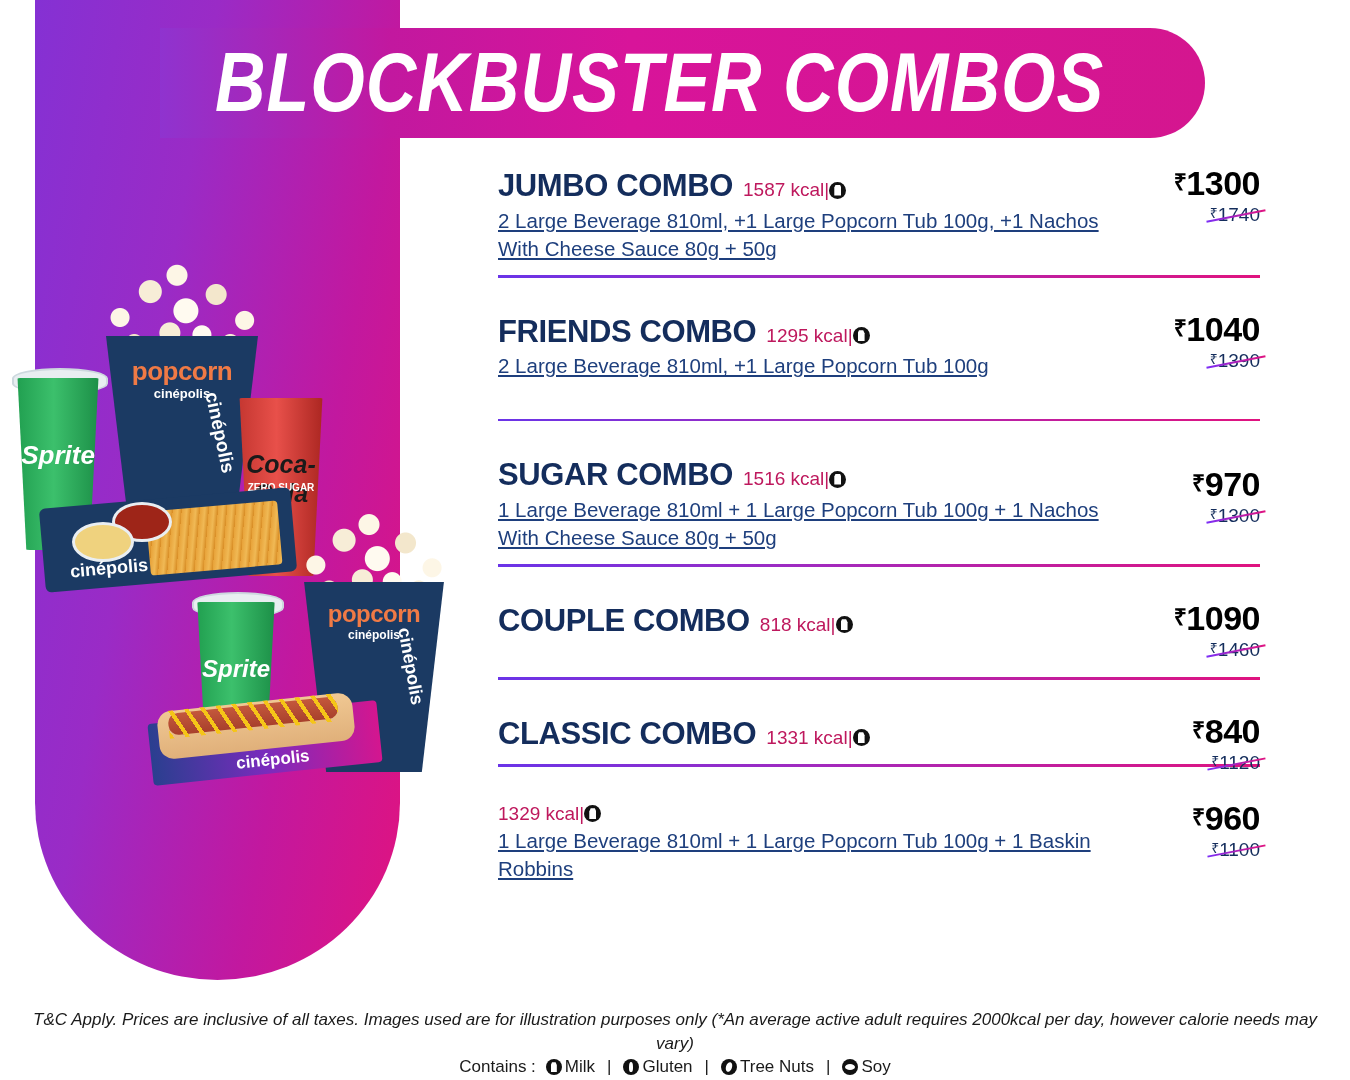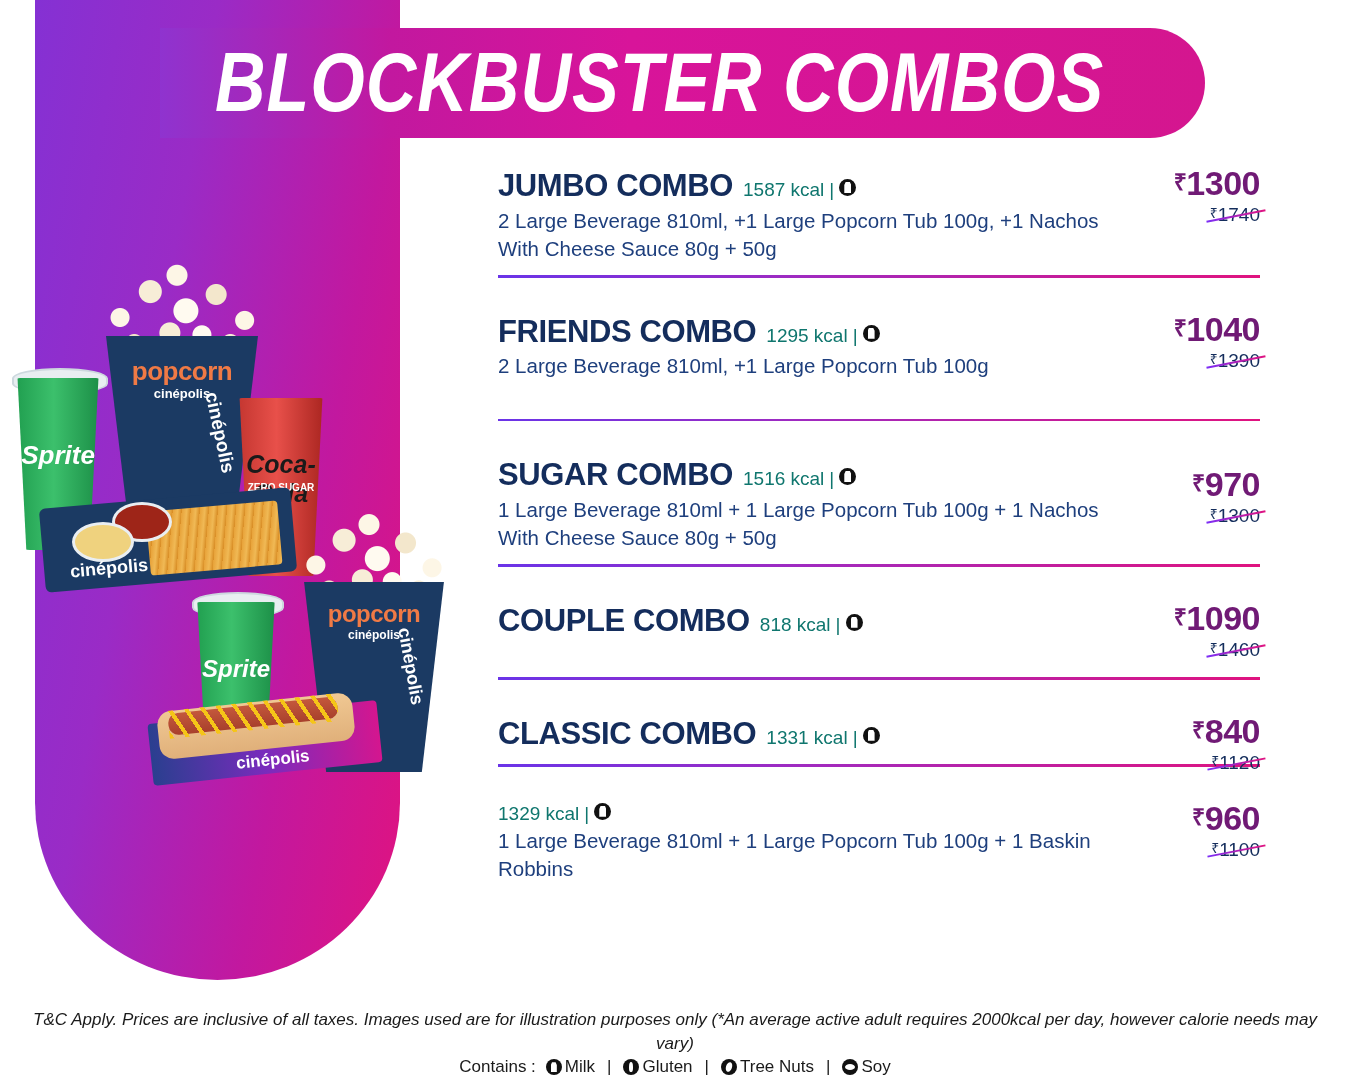--- a/index.html
+++ b/index.html
@@ -184,27 +184,26 @@
   }
   .item-name {
     color: #142d5c;
     font-size: 31px;
     font-weight: 700;
     letter-spacing: -0.4px;
     line-height: 1.18;
     white-space: nowrap;
   }
   .item-kcal {
-    color: #0f766e;
+    color: #be185d;
     font-size: 19px;
     font-weight: 400;
     white-space: nowrap;
     display: flex;
-    align-items: flex-start;
-    gap: 5px;
+    align-items: center;
   }
   .allergen-dot {
     display: inline-block;
     width: 17px;
     height: 17px;
     border-radius: 50%;
     background: #111111;
     position: relative;
     vertical-align: middle;
   }
@@ -217,30 +216,31 @@
     height: 11px;
     background: #ffffff;
     clip-path: polygon(20% 0%, 80% 0%, 100% 28%, 100% 100%, 0% 100%, 0% 28%);
   }
   .item-desc {
     color: #1e3f7d;
     font-size: 20.5px;
     line-height: 1.38;
     margin-top: 2px;
     max-width: 620px;
+    text-decoration: underline;
   }
   .price-block {
     position: absolute;
     right: 0;
     top: -2px;
     text-align: right;
     min-width: 150px;
   }
   .price-now {
-    color: #701a75;
+    color: #000000;
     font-size: 34px;
     font-weight: 700;
     line-height: 1;
     letter-spacing: -0.5px;
     white-space: nowrap;
   }
   .price-now .rupee { font-size: 23px; vertical-align: 5px; }
   .price-old {
     color: #142d5c;
     font-size: 19px;

